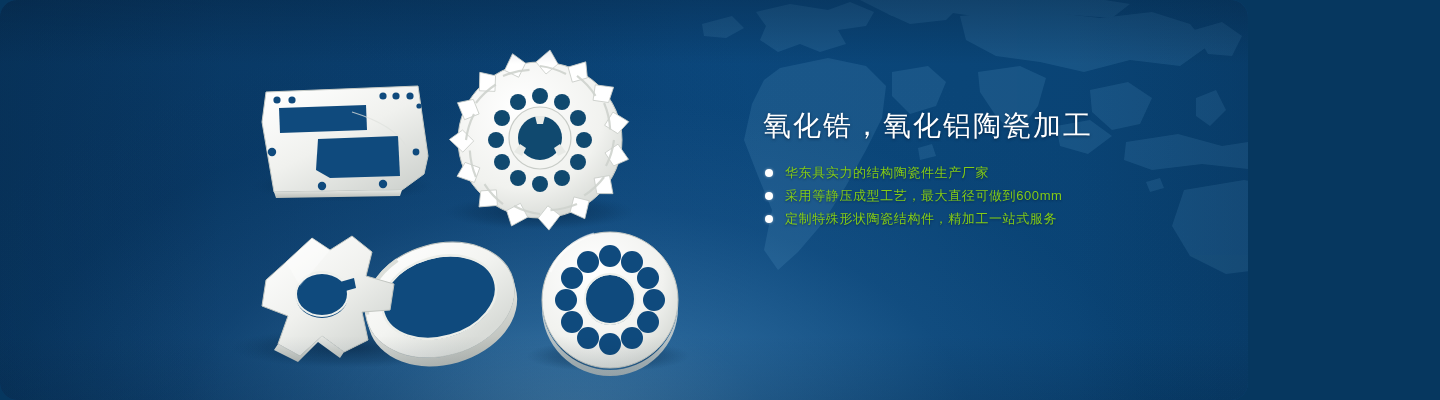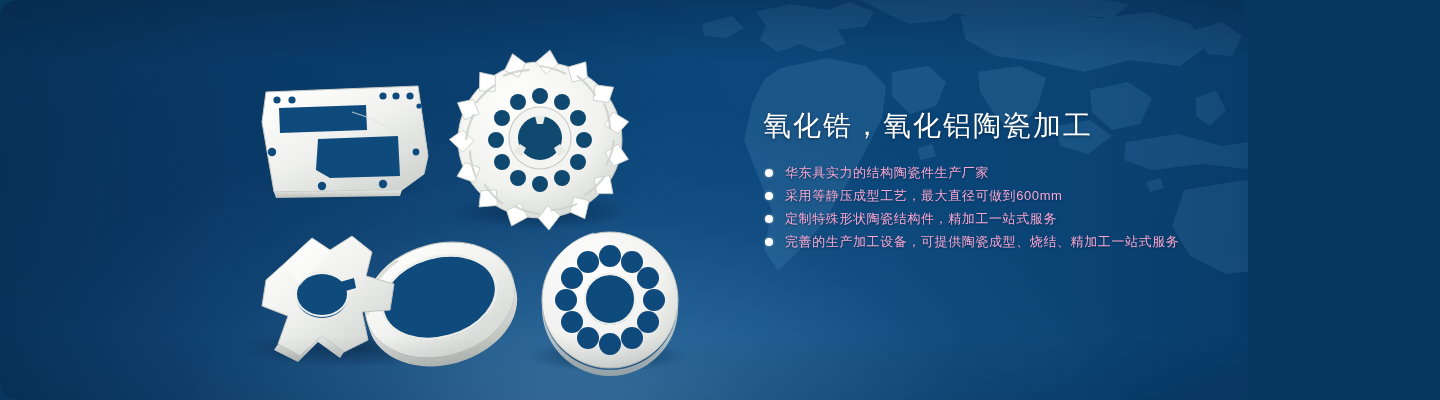--- a/index.html
+++ b/index.html
@@ -90,21 +90,21 @@
     width:8px; height:8px;
     border-radius:50%;
     background:#ffffff;
     margin-right:12px;
     margin-left:2px;
     box-shadow:0 0 3px rgba(255,255,255,0.45);
   }
   .bullet-text {
     font-size:13px;
     line-height:22px;
-    color:#f9a8d4;
+    color:#84cc16;
     letter-spacing:0.6px;
     white-space:nowrap;
     text-shadow:0 1px 2px rgba(3,24,48,0.55);
   }
 </style>
 </head>
 <body>
 
 <div class="banner">
 
@@ -350,21 +350,17 @@
       <li class="bullet">
         <span class="dot"></span>
         <span class="bullet-text">采用等静压成型工艺，最大直径可做到600mm</span>
       </li>
 
       <li class="bullet">
         <span class="dot"></span>
         <span class="bullet-text">定制特殊形状陶瓷结构件，精加工一站式服务</span>
       </li>
 
-      <li class="bullet">
-        <span class="dot"></span>
-        <span class="bullet-text">完善的生产加工设备，可提供陶瓷成型、烧结、精加工一站式服务</span>
-      </li>
 
     </ul>
   </div>
 
 </div>
 
 </body></html>

